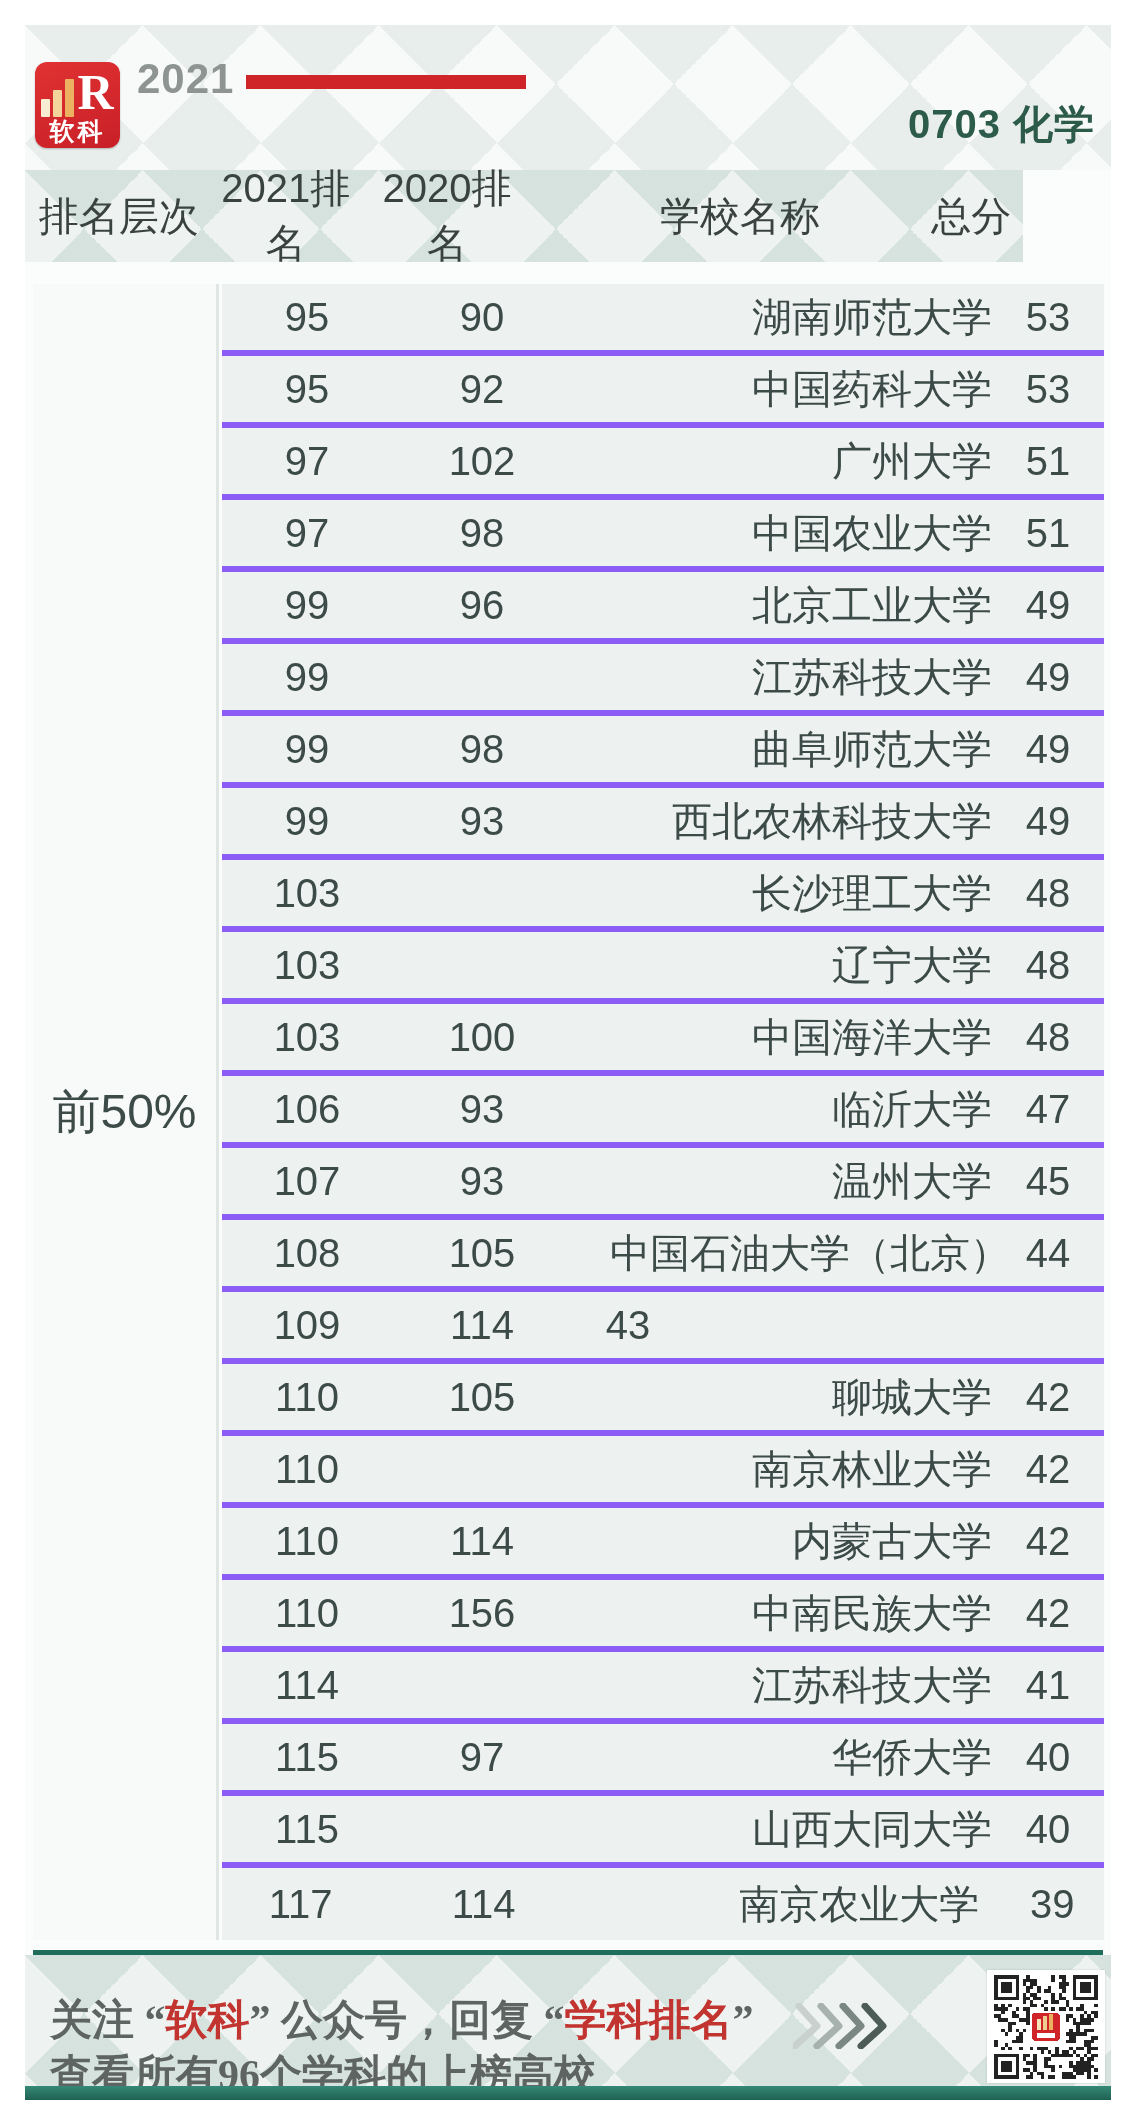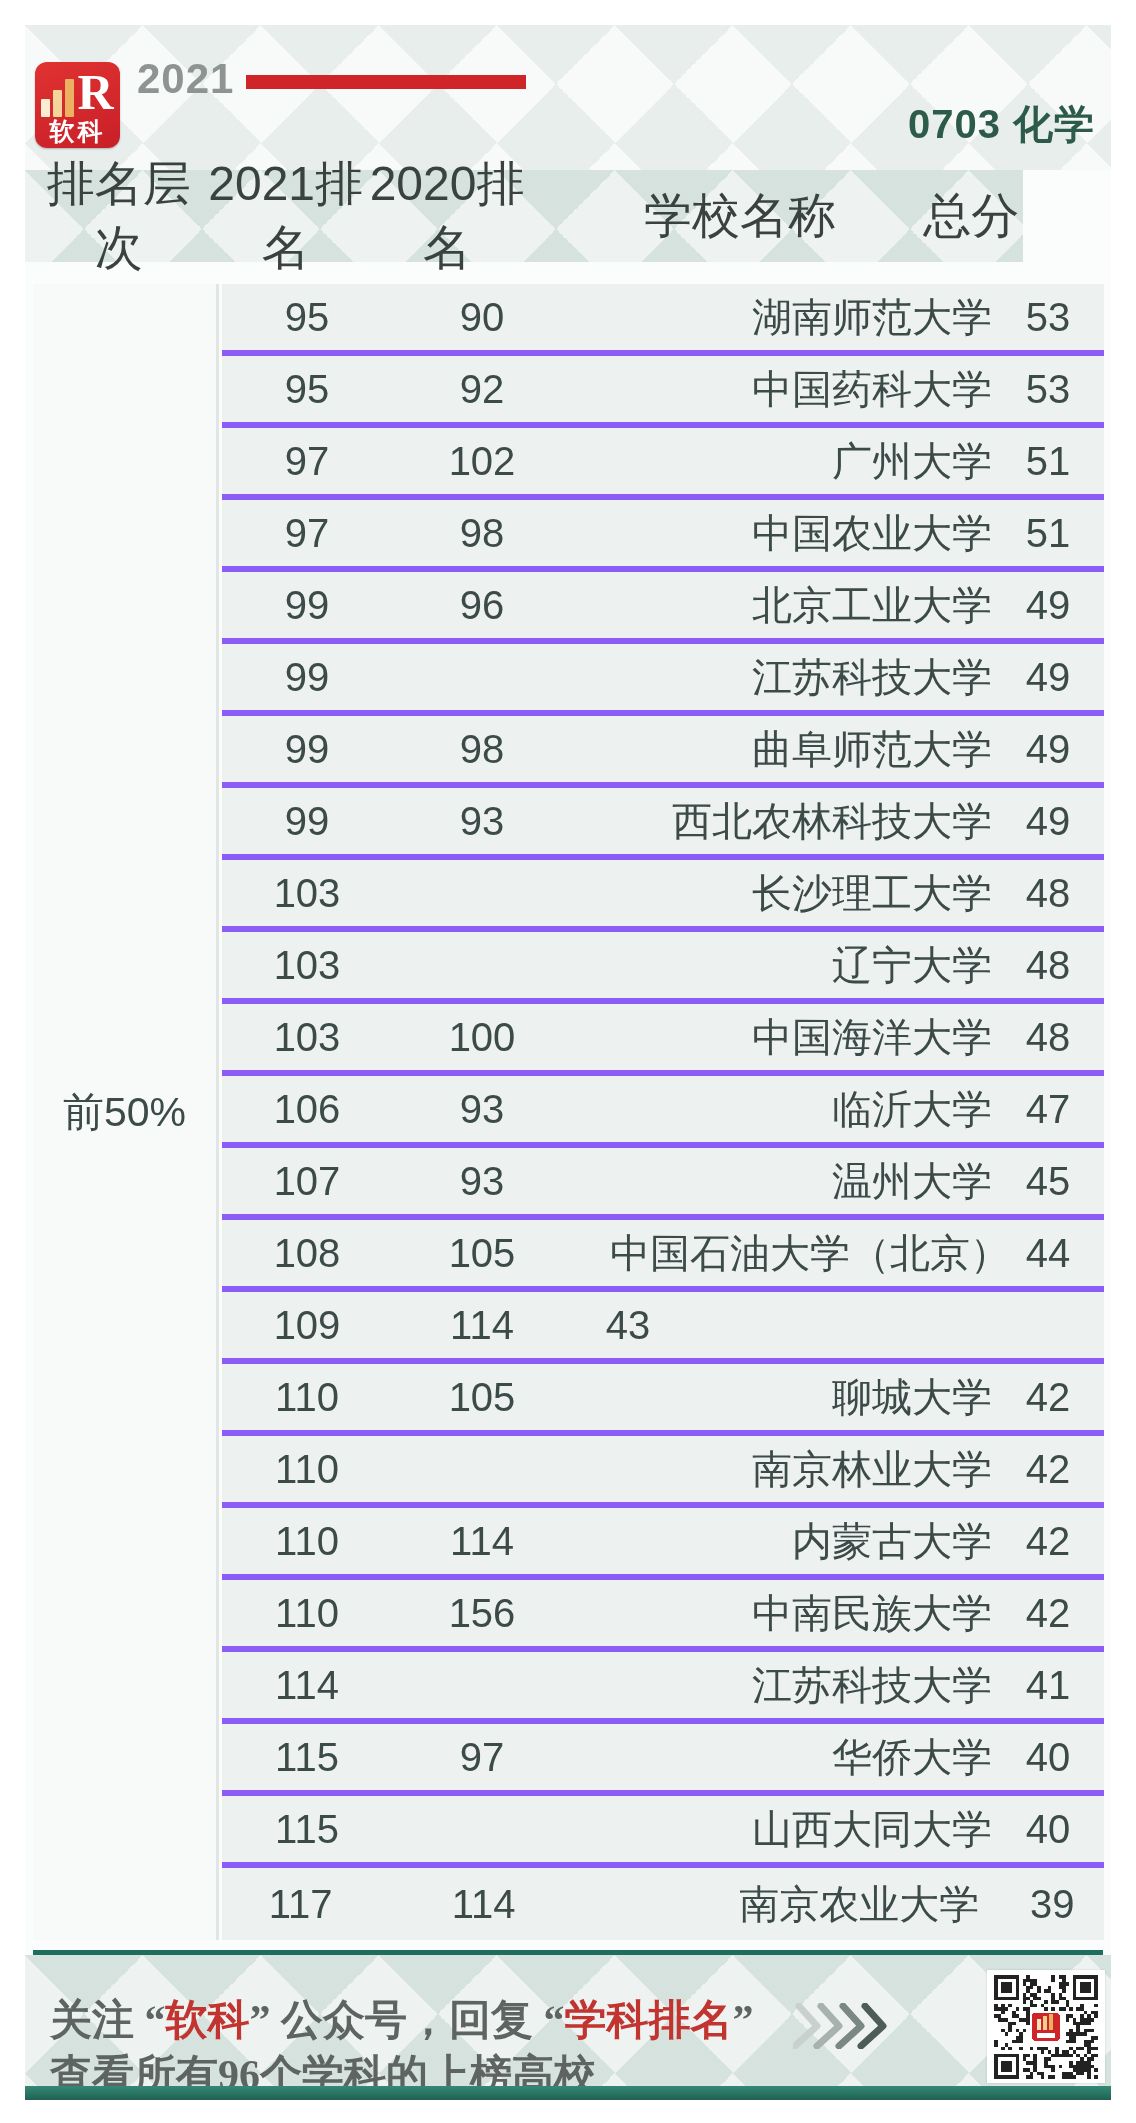--- a/index.html
+++ b/index.html
@@ -49,33 +49,33 @@
   .title-block{position:absolute;left:112px;top:26px;}
   .page-title{font-size:50px;line-height:54px;color:#8d9492;letter-spacing:2px;}
   .title-row2{display:flex;align-items:center;margin-top:4px;}
   .edition-year{font-size:42px;font-weight:bold;color:#8d9492;letter-spacing:1px;}
   .title-underline{width:280px;height:14px;margin-left:12px;margin-top:6px;}
   .subject{position:absolute;right:16px;top:72px;font-size:40px;font-weight:bold;
     letter-spacing:1px;}
   
   .thead{position:absolute;left:0;top:145px;width:998px;height:92px;
     display:flex;align-items:center;padding-left:8px;box-sizing:border-box;
-    font-size:48px;color:#39423f;}
+    font-size:40px;color:#39423f;}
   .thead .h-tier{width:186px;text-align:center;}
   .thead .h-sp{width:3px;}
   .thead .h-r1{width:170px;text-align:center;}
   .thead .h-r2{width:180px;text-align:center;}
   .thead .h-school{width:420px;text-align:center;padding-left:30px;box-sizing:border-box;}
   .thead .h-score{width:112px;text-align:center;}
   
   .tbody{position:absolute;left:8px;top:259px;width:1070px;height:1656px;}
   .tier-col{position:absolute;left:0;top:0;width:186px;height:1656px;
     background:#f7faf9;border-right:3px solid #dfe6e4;box-sizing:border-box;
     display:flex;align-items:center;justify-content:center;}
-  .tier-label{font-size:41px;color:#3d4b48;}
+  .tier-label{font-size:48px;color:#3d4b48;}
   .rows{position:absolute;left:189px;top:0;width:882px;}
   .row{height:72px;box-sizing:border-box;background:#edf2f1;
     border-bottom:6px solid #8b5cf6;display:flex;align-items:center;
     font-size:40px;color:#3d4b48;}
   .row:last-child{border-bottom:none;gap:21px;}
   .row .c-r1{width:170px;text-align:center;}
   .row .c-r2{width:180px;text-align:center;}
   .row .c-school{width:420px;text-align:right;padding-left:38px;box-sizing:border-box;
     white-space:nowrap;font-family:Liberation Mono, monospace;}
   .row .c-score{width:112px;text-align:center;}

